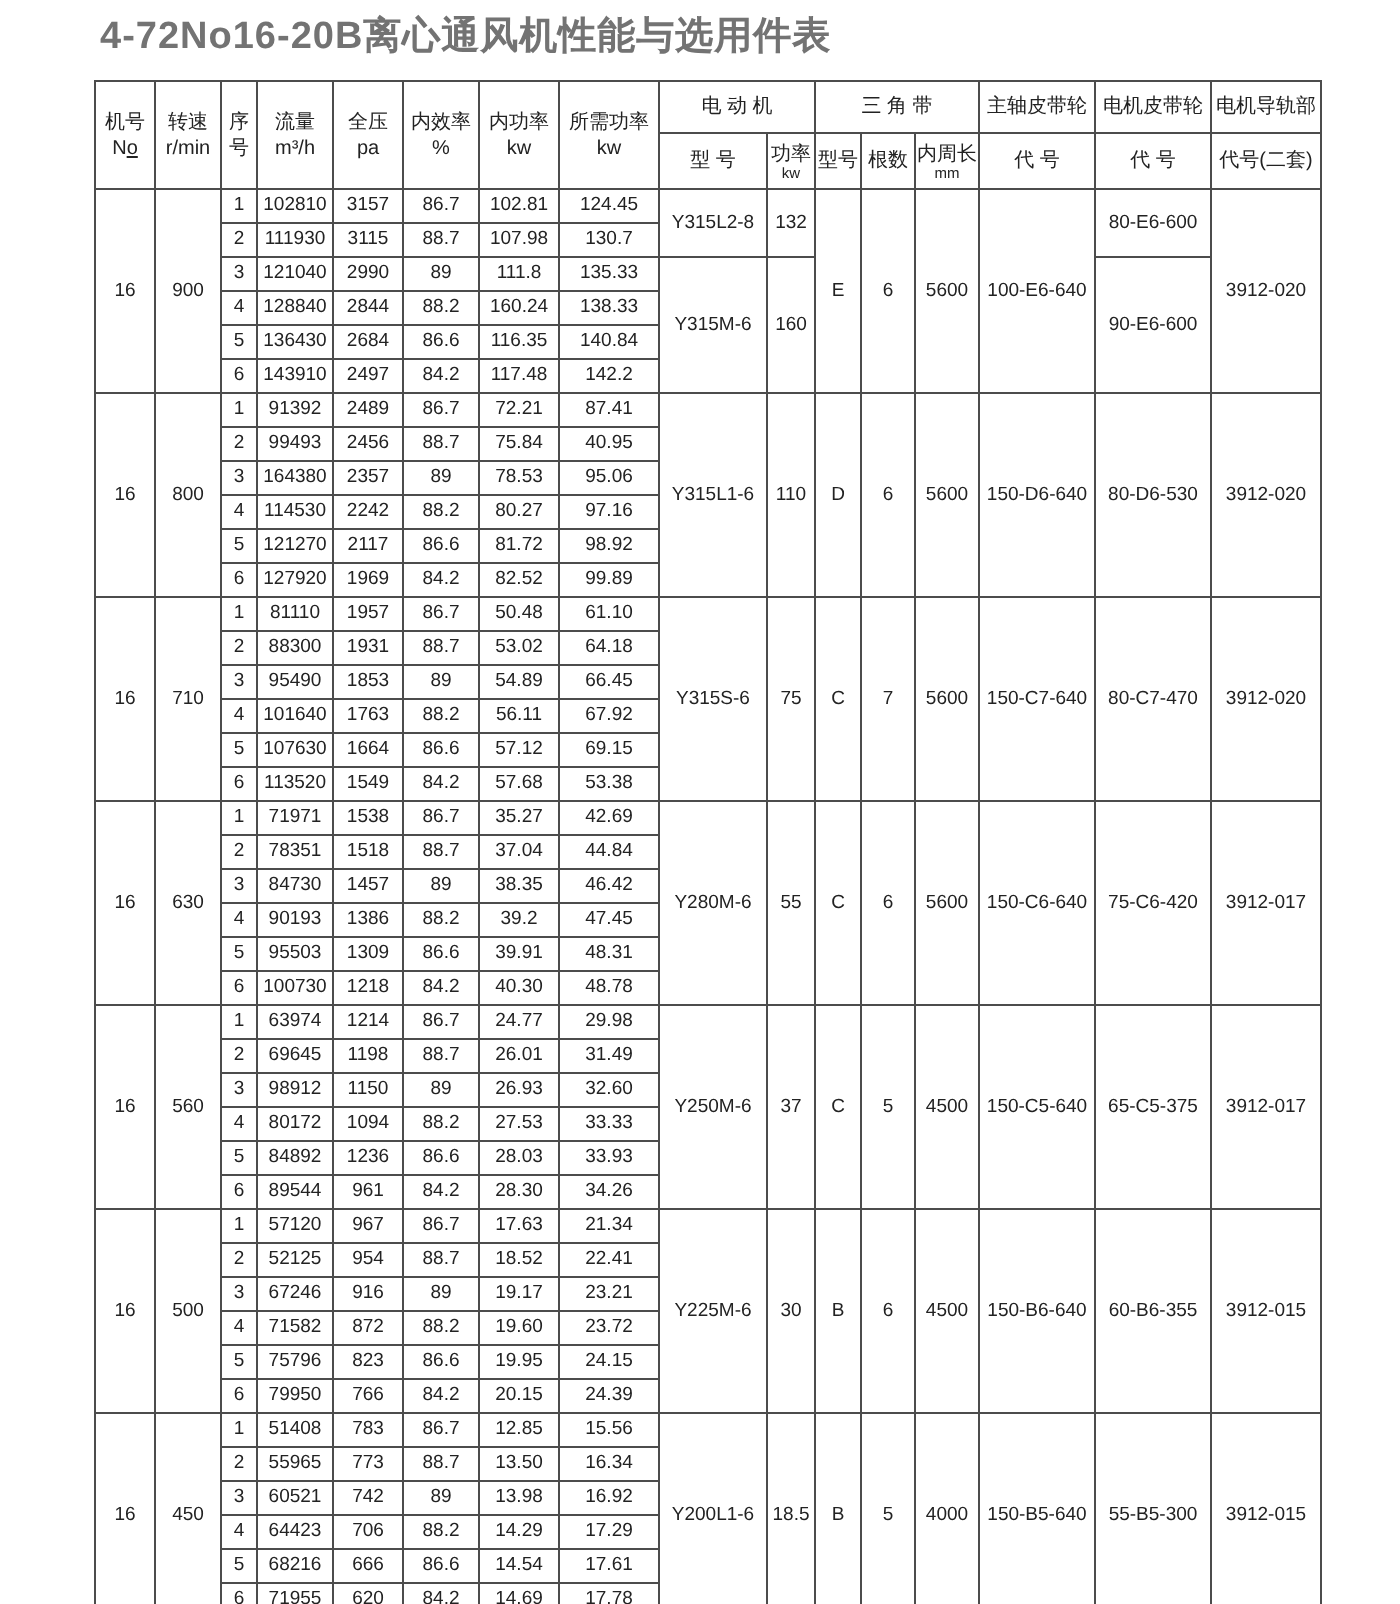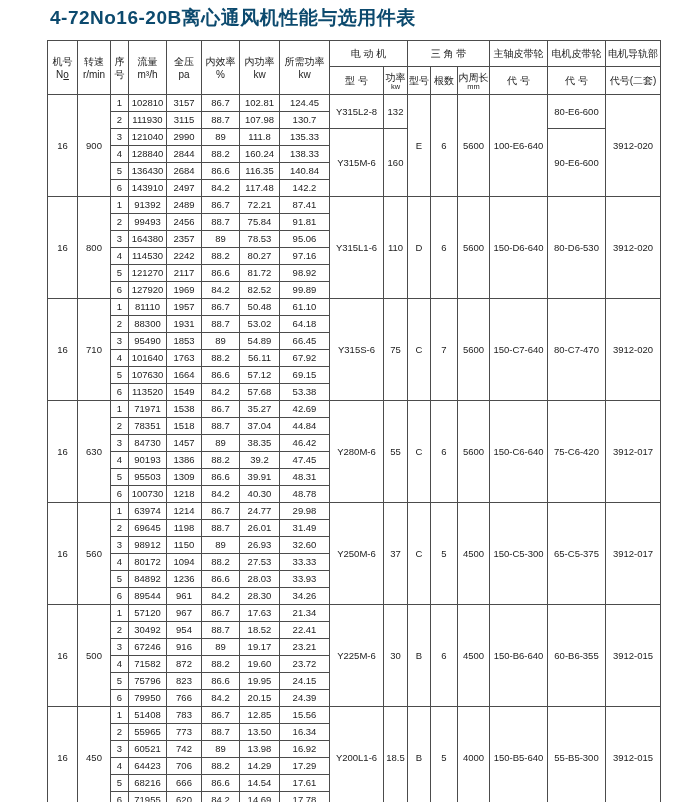--- a/index.html
+++ b/index.html
@@ -5,21 +5,21 @@
   html, body { margin: 0; padding: 0; }
   body {
     width: 700px; height: 802px;
     background: #ffffff;
     font-family: "Liberation Sans", "DejaVu Sans", sans-serif;
     color: #2b2b2b;
     position: relative;
   }
   .title {
     position: absolute; left: 50px; top: 5px;
-    font-size: 19px; font-weight: bold; color: #0c4a6e;
+    font-size: 19px; font-weight: bold; color: #737373;
     letter-spacing: 0.5px; margin: 0;
   }
   table.spec {
     position: absolute; left: 47px; top: 40px;
     border-collapse: collapse; table-layout: fixed;
     width: 613px;
   }
   table.spec th, table.spec td {
     border: 1px solid #4c4c4c;
     text-align: center; vertical-align: middle;
@@ -193,21 +193,21 @@
         <td rowspan="6">150-D6-640</td>
         <td rowspan="6">80-D6-530</td>
         <td rowspan="6">3912-020</td>
       </tr>
       <tr>
         <td>2</td>
         <td>99493</td>
         <td>2456</td>
         <td>88.7</td>
         <td>75.84</td>
-        <td>91.81</td>
+        <td>40.95</td>
       </tr>
       <tr>
         <td>3</td>
         <td>164380</td>
         <td>2357</td>
         <td>89</td>
         <td>78.53</td>
         <td>95.06</td>
       </tr>
       <tr>
@@ -357,21 +357,21 @@
         <td>63974</td>
         <td>1214</td>
         <td>86.7</td>
         <td>24.77</td>
         <td>29.98</td>
         <td rowspan="6">Y250M-6</td>
         <td rowspan="6">37</td>
         <td rowspan="6">C</td>
         <td rowspan="6">5</td>
         <td rowspan="6">4500</td>
-        <td rowspan="6">150-C5-300</td>
+        <td rowspan="6">150-C5-640</td>
         <td rowspan="6">65-C5-375</td>
         <td rowspan="6">3912-017</td>
       </tr>
       <tr>
         <td>2</td>
         <td>69645</td>
         <td>1198</td>
         <td>88.7</td>
         <td>26.01</td>
         <td>31.49</td>
@@ -421,21 +421,21 @@
         <td rowspan="6">30</td>
         <td rowspan="6">B</td>
         <td rowspan="6">6</td>
         <td rowspan="6">4500</td>
         <td rowspan="6">150-B6-640</td>
         <td rowspan="6">60-B6-355</td>
         <td rowspan="6">3912-015</td>
       </tr>
       <tr>
         <td>2</td>
-        <td>30492</td>
+        <td>52125</td>
         <td>954</td>
         <td>88.7</td>
         <td>18.52</td>
         <td>22.41</td>
       </tr>
       <tr>
         <td>3</td>
         <td>67246</td>
         <td>916</td>
         <td>89</td>

